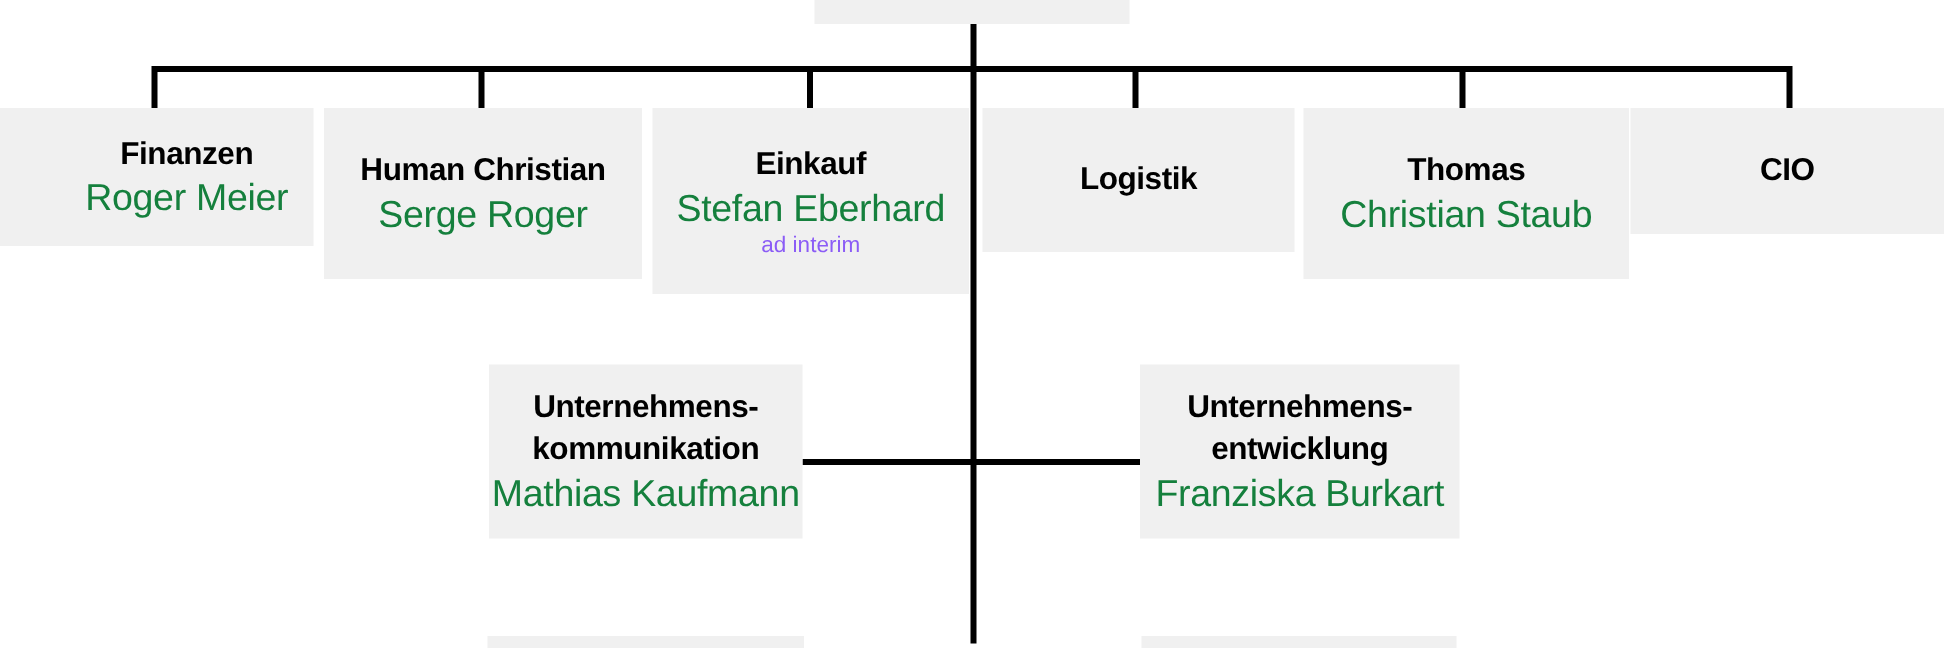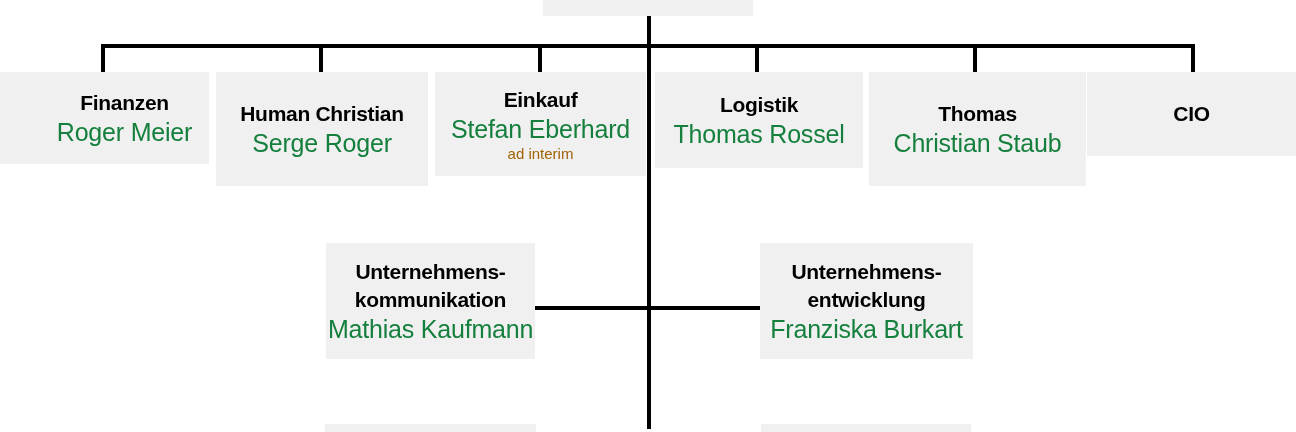--- a/index.html
+++ b/index.html
@@ -35,21 +35,21 @@
     font-size: 25px;
     line-height: 30px;
     color: #15803d;
     letter-spacing: -0.2px;
     white-space: nowrap;
   }
   .note {
     font-weight: 400;
     font-size: 15px;
     line-height: 19px;
-    color: #a16207;
+    color: #8b5cf6;
     white-space: nowrap;
   }
 </style>
 </head>
 <body>
 
 <div class="stage">
 
   <div class="line" style="left:647px; top:16px; width:4px; height:413px;"></div>
   <div class="line" style="left:101px; top:44px; width:1094px; height:4px;"></div>
@@ -66,29 +66,28 @@
   <div class="box" style="left:0px; top:72px; width:209px; height:92px;padding-left:40px;">
     <div class="title">Finanzen</div>
     <div class="name">Roger Meier</div>
   </div>
 
   <div class="box" style="left:216px; top:72px; width:212px; height:114px;">
     <div class="title">Human Christian</div>
     <div class="name">Serge Roger</div>
   </div>
 
-  <div class="box" style="left:435px; top:72px; width:211px; height:104px;">
+  <div class="box" style="left:435px; top:72px; width:211px; height:124px;">
     <div class="title">Einkauf</div>
     <div class="name">Stefan Eberhard</div>
     <div class="note">ad interim</div>
   </div>
 
   <div class="box" style="left:655px; top:72px; width:208px; height:96px;">
     <div class="title">Logistik</div>
-    <div class="name">Thomas Rossel</div>
   </div>
 
   <div class="box" style="left:869px; top:72px; width:217px; height:114px;">
     <div class="title">Thomas</div>
     <div class="name">Christian Staub</div>
   </div>
 
   <div class="box" style="left:1087px; top:72px; width:209px; height:84px;">
     <div class="title">CIO</div>
   </div>

